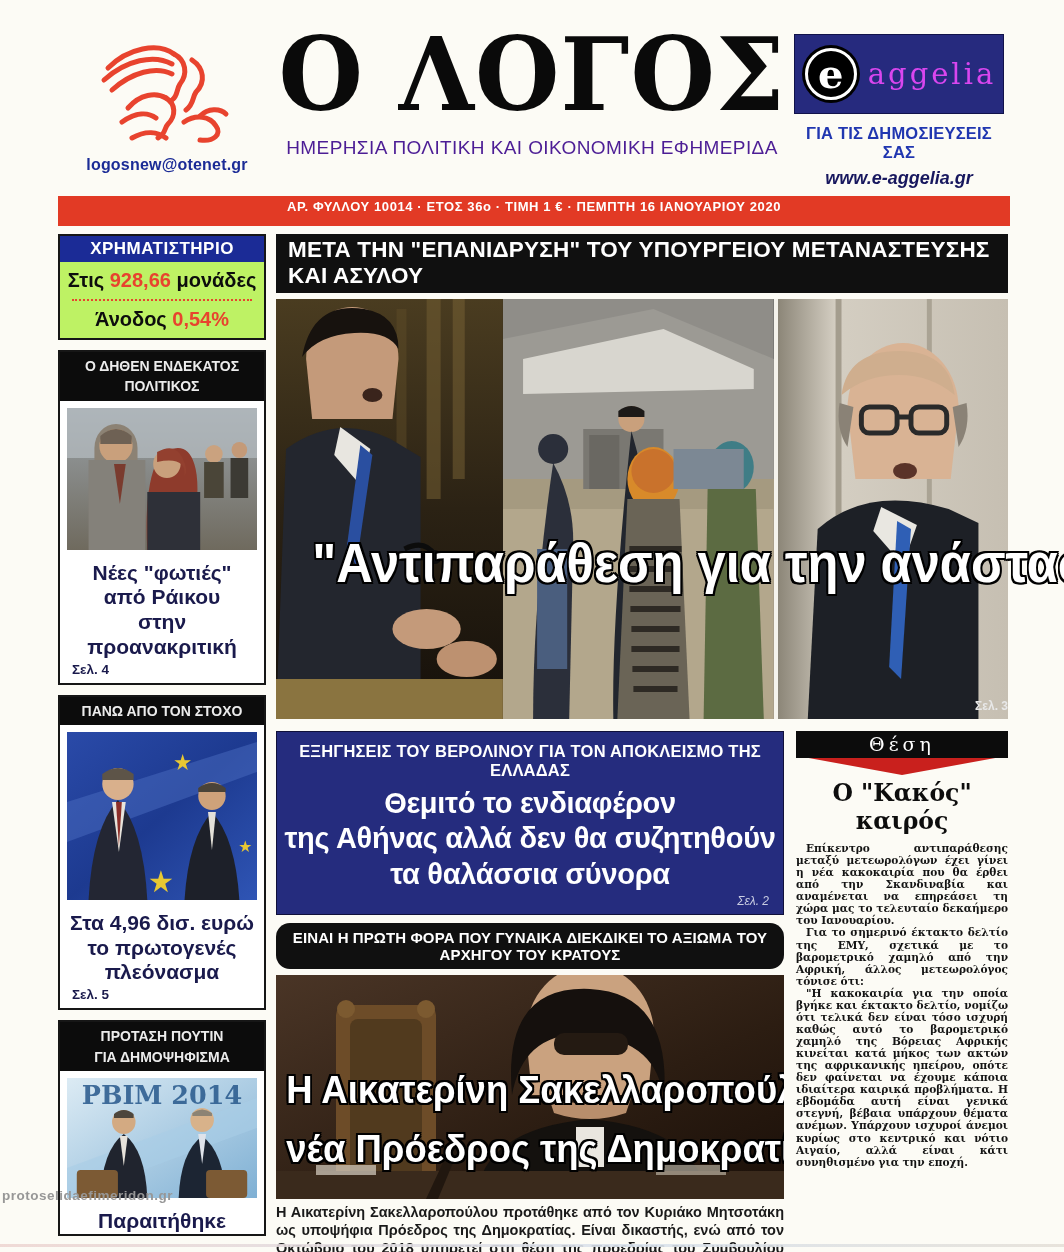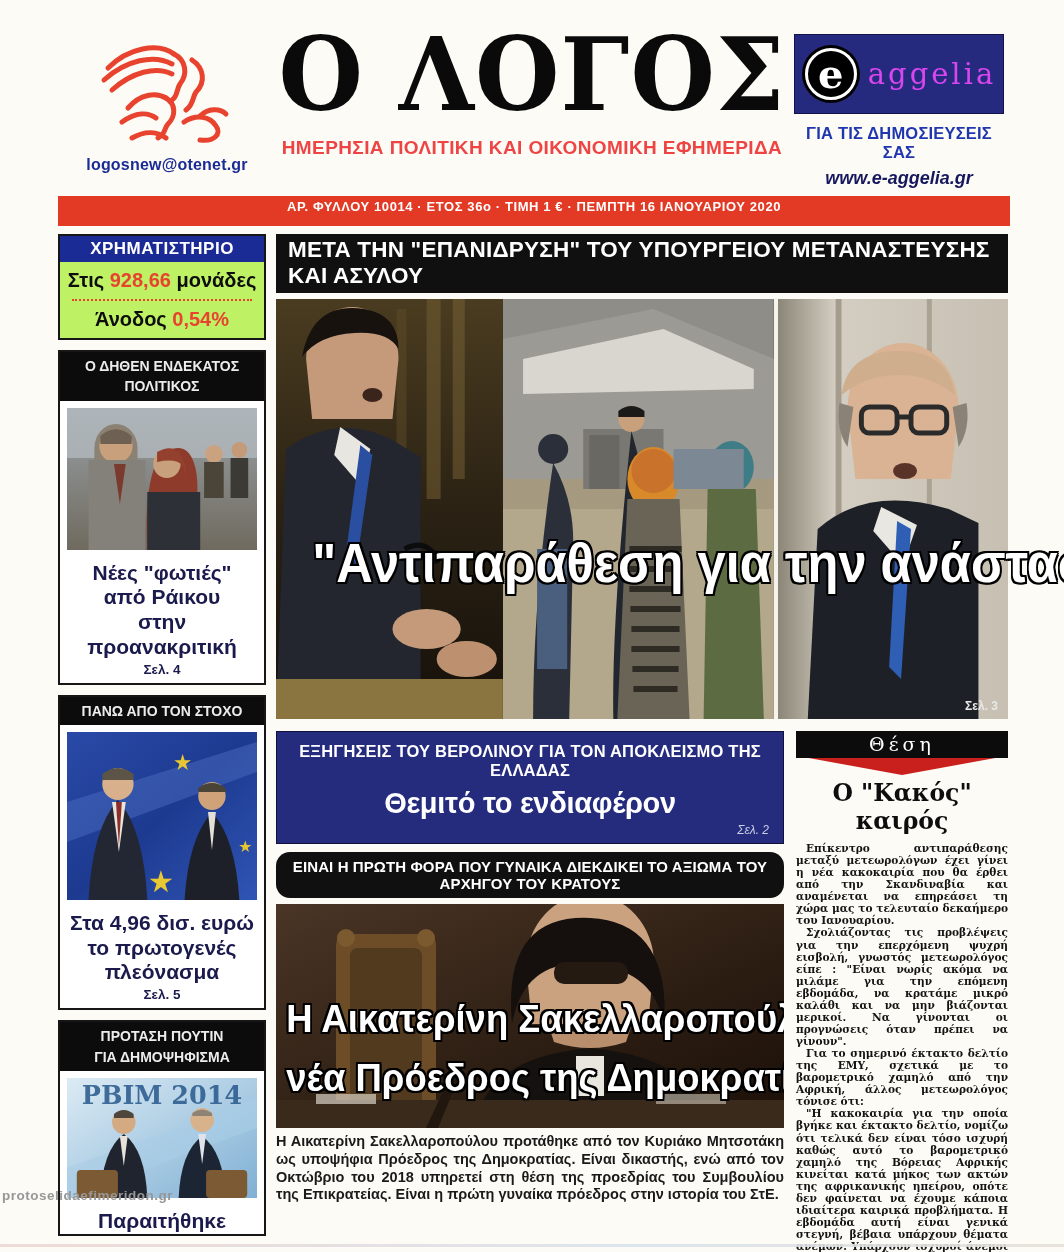--- a/index.html
+++ b/index.html
@@ -10,21 +10,21 @@
   }
   
   .masthead{display:grid;grid-template-columns:218px 1fr 222px;align-items:start;
     margin:26px 54px 0 58px;height:158px;}
   .mh-left{text-align:center;}
   .mh-left svg{display:block;margin:4px auto 0;}
   .mh-email{font-weight:bold;font-size:16px;color:#1b2b96;margin-top:4px;letter-spacing:.2px;}
   .mh-center{text-align:center;}
   .mh-title{font-family:"DejaVu Serif",serif;font-weight:bold;font-size:97px;line-height:.98;
     letter-spacing:1px;color:#0a0a0a;margin:0;transform:scaleY(1.04);transform-origin:top;}
-  .mh-sub{font-weight:bold;font-size:19px;letter-spacing:.4px;color:#ef4444;margin-top:16px;}
+  .mh-sub{font-weight:normal;font-size:19px;letter-spacing:.4px;color:#4c1d95;margin-top:16px;}
   .mh-right{text-align:center;padding-top:8px;}
   .ad-box{width:208px;height:78px;background:#262a7e;border:1px solid #11124a;
     display:flex;align-items:center;justify-content:center;gap:8px;margin:0 auto;}
   .e-disc{width:58px;height:58px;border-radius:50%;background:#000;position:relative;
     display:flex;align-items:center;justify-content:center;flex:0 0 auto;}
   .e-disc::after{content:"";position:absolute;inset:3px;border:3px solid #fff;border-radius:50%;}
   .e-glyph{position:relative;z-index:2;color:#fff;font-family:"DejaVu Serif",serif;
     font-weight:bold;font-size:40px;line-height:1;}
   .ad-word{color:#d946ef;font-family:"DejaVu Serif",serif;font-size:29px;letter-spacing:3px;}
   .ad-tagline{color:#2036b0;font-weight:bold;font-size:16.5px;margin-top:10px;letter-spacing:.2px;}
@@ -41,36 +41,36 @@
   .stock-line{font-weight:bold;font-size:20px;color:#0d0d0d;text-align:center;padding:7px 2px;}
   .stock-line .num{color:#e8432e;}
   .stock-dots{border-top:2px dotted #e8432e;margin:0 12px;}
   .story-card{border:2px solid #161616;background:#fff;margin-bottom:10px;}
   .story-kicker{background:#0c0c0c;color:#ececec;font-weight:bold;font-size:14px;
     text-align:center;padding:4px 2px;line-height:1.45;}
   .story-photo{margin:7px;position:relative;overflow:hidden;}
   .story-photo svg{display:block;width:100%;height:100%;}
   .story-headline{color:#1a1a4c;font-weight:bold;font-size:21px;line-height:1.18;
     text-align:center;padding:4px 2px 0;}
-  .story-page{color:#1a1a4c;font-weight:bold;font-size:13.5px;text-align:center;padding:2px 12px 6px;}
+  .story-page{color:#1a1a4c;font-weight:bold;font-size:13.5px;text-align:left;padding:2px 12px 6px;}
   
   .lead-kicker{display:inline-block;background:#101010;color:#fff;font-weight:bold;
     font-size:22.5px;padding:3px 12px 4px;letter-spacing:.2px;}
   .lead-photo{position:relative;height:420px;margin-top:6px;display:flex;background:#222;}
   .lead-panel{position:relative;height:100%;}
   .lead-panel svg{display:block;width:100%;height:100%;}
   .panel-left{width:31%;}
   .panel-mid{width:37%;}
   .panel-right{width:32%;border-left:4px solid #f5f3ec;box-sizing:border-box;}
   .outline-text{color:#fff;font-weight:bold;
     text-shadow:-2px -2px 0 #000,2px -2px 0 #000,-2px 2px 0 #000,2px 2px 0 #000,
       0 -2px 0 #000,0 2px 0 #000,-2px 0 0 #000,2px 0 0 #000;}
   .lead-overlay{position:absolute;left:0;right:0;top:232px;text-align:center;}
   .lead-overlay span{display:inline-block;font-size:55px;transform:scaleX(.92);white-space:nowrap;}
-  .lead-pageref{position:absolute;right:10px;bottom:6px;color:#e8e8e8;font-size:12px;font-weight:bold;}
+  .lead-pageref{position:absolute;right:0;bottom:6px;color:#e8e8e8;font-size:12px;font-weight:bold;}
   .lower-grid{display:grid;grid-template-columns:508px 212px;column-gap:12px;margin-top:12px;}
   
   .blue-box{background:#252c7e;border:1px solid #10103a;padding:10px 6px 4px;position:relative;}
   .bb-kicker{color:#fff;font-weight:bold;font-size:16.5px;text-align:center;letter-spacing:.2px;}
   .bb-headline{color:#fff;font-weight:bold;font-size:29px;line-height:1.22;text-align:center;
     margin-top:6px;letter-spacing:-.3px;}
   .bb-headline span{display:block;}
   .bb-page{color:#c9cde2;font-style:italic;font-size:12px;text-align:right;padding:2px 8px 2px;}
   .black-kicker{margin-top:8px;background:#101010;color:#fff;font-weight:bold;font-size:15px;
     text-align:center;padding:6px 2px;letter-spacing:.1px;border-radius:14px;}
@@ -362,20 +362,22 @@
       </div>
 
       <div class="lower-grid">
 
         <div>
 
           <div class="blue-box">
             <div class="bb-kicker">ΕΞΗΓΗΣΕΙΣ ΤΟΥ  ΒΕΡΟΛΙΝΟΥ ΓΙΑ ΤΟΝ ΑΠΟΚΛΕΙΣΜΟ ΤΗΣ ΕΛΛΑΔΑΣ</div>
             <div class="bb-headline">
               <span>Θεμιτό το ενδιαφέρον</span>
+              <span>της Αθήνας αλλά δεν θα συζητηθούν</span>
+              <span>τα θαλάσσια σύνορα</span>
             </div>
             <div class="bb-page">Σελ. 2</div>
           </div>
 
           <div class="black-kicker">ΕΙΝΑΙ Η ΠΡΩΤΗ ΦΟΡΑ ΠΟΥ ΓΥΝΑΙΚΑ ΔΙΕΚΔΙΚΕΙ ΤΟ ΑΞΙΩΜΑ ΤΟΥ ΑΡΧΗΓΟΥ ΤΟΥ ΚΡΑΤΟΥΣ</div>
 
           <div class="photo2">
             <svg viewBox="0 0 508 224" preserveAspectRatio="none">
               <defs>
                 <linearGradient id="g6" x1="0" y1="0" x2="1" y2="1">
@@ -408,21 +410,20 @@
 
           <div class="caption">Η Αικατερίνη Σακελλαροπούλου προτάθηκε από τον Κυριάκο Μητσοτάκη ως υποψήφια Πρόεδρος της Δημοκρατίας. Είναι δικαστής, ενώ από τον Οκτώβριο του 2018 υπηρετεί στη θέση της προεδρίας του Συμβουλίου της Επικρατείας. Είναι η πρώτη γυναίκα πρόεδρος στην ιστορία του ΣτΕ.</div>
         </div>
 
         <aside class="opinion">
           <div class="op-header">Θέση</div>
           <div class="op-ribbon"></div>
           <div class="op-title">Ο "Κακός" καιρός</div>
           <div class="op-body">
             <p>Επίκεντρο αντιπαράθεσης μεταξύ μετεωρολόγων έχει γίνει η νέα κακοκαιρία που θα έρθει από την Σκανδιναβία και αναμένεται να επηρεάσει τη χώρα μας το τελευταίο δεκαήμερο του Ιανουαρίου.</p>
-            <p>Σχολιάζοντας τις προβλέψεις για την επερχόμενη ψυχρή εισβολή, γνωστός μετεωρολόγος είπε : "Είναι νωρίς ακόμα να μιλάμε για την επόμενη εβδομάδα, να κρατάμε μικρό καλάθι και να μην βιάζονται μερικοί. Να γίνονται οι προγνώσεις όταν πρέπει να γίνουν".</p>
             <p>Για το σημερινό έκτακτο δελτίο της ΕΜΥ, σχετικά με το βαρομετρικό χαμηλό από την Αφρική, άλλος μετεωρολόγος τόνισε ότι:</p>
             <p>"Η κακοκαιρία για την οποία βγήκε και έκτακτο δελτίο, νομίζω ότι τελικά δεν είναι τόσο ισχυρή καθώς αυτό το βαρομετρικό χαμηλό της Βόρειας Αφρικής κινείται κατά μήκος των ακτών της αφρικανικής ηπείρου, οπότε δεν φαίνεται να έχουμε κάποια ιδιαίτερα καιρικά προβλήματα. Η εβδομάδα αυτή είναι γενικά στεγνή, βέβαια υπάρχουν θέματα ανέμων. Υπάρχουν ισχυροί άνεμοι κυρίως στο κεντρικό και νότιο Αιγαίο, αλλά είναι κάτι συνηθισμένο για την εποχή.</p>
 
           </div>
 
         </aside>
       </div>
     </main>
   </div>
 

